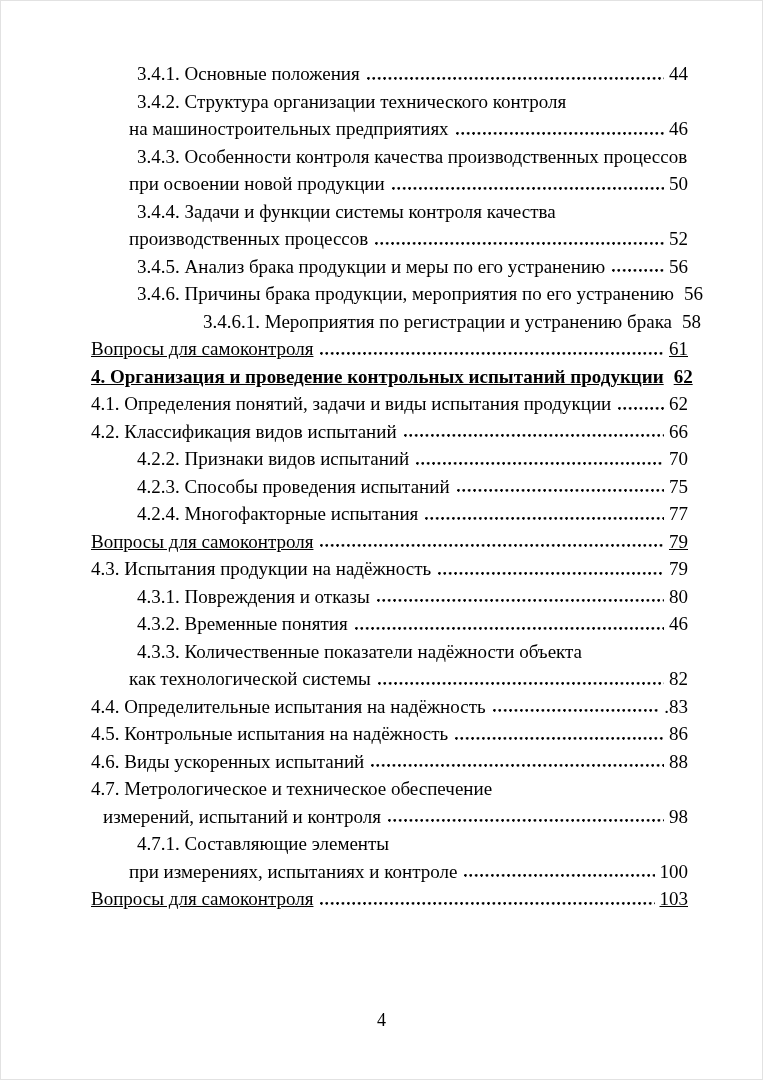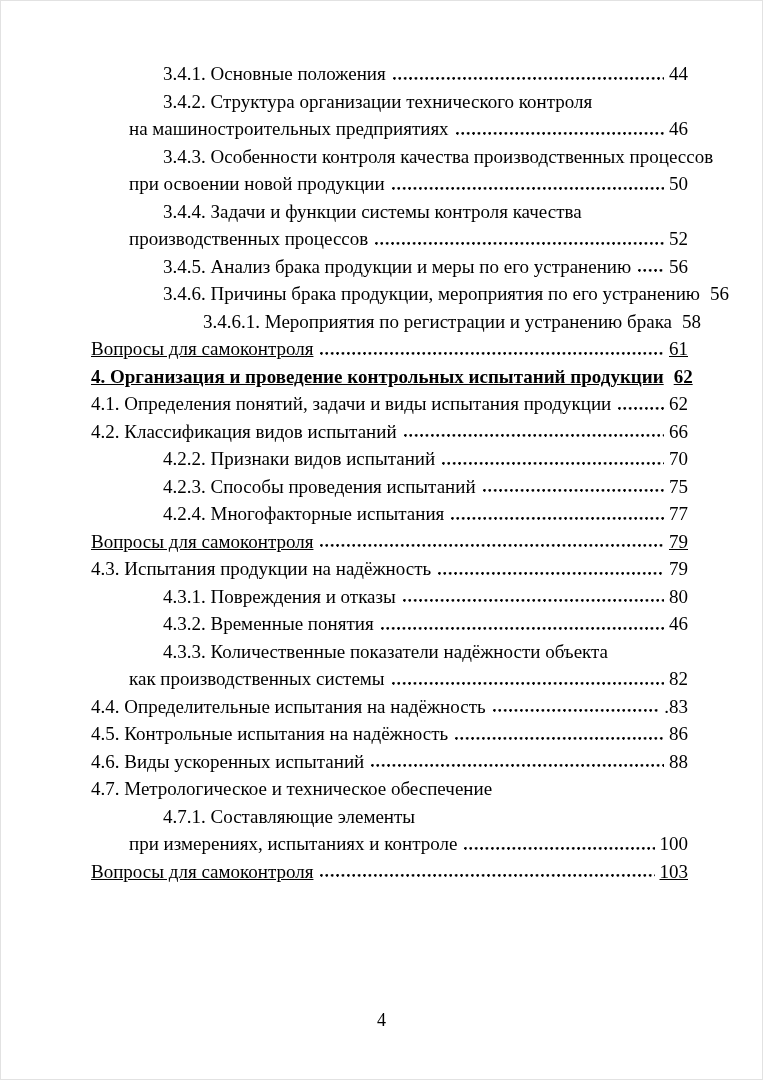--- a/index.html
+++ b/index.html
@@ -41,21 +41,21 @@
     left: 7px; right: 5px; bottom: 8px;
     height: 3px;
     background-image: radial-gradient(circle at 1.4px 1.4px, #000 1.12px, rgba(0,0,0,0) 1.5px);
     background-size: 5.4px 3px;
     background-repeat: repeat-x;
   }
   .pg { flex: 0 0 auto; }
   .lv-top { margin-left: 0; text-decoration: underline; }
   .lv-l1  { }
   .lv-l1c { margin-left: 12px; }
-  .lv-l2  { margin-left: 72px; }
+  .lv-l2  { margin-left: 46px; }
   .lv-l2c { margin-left: 38px; }
   .lv-l3  { margin-left: 112px; }
   .bold { font-weight: bold; }
   .footer {
     position: absolute;
     left: 0; right: 0; top: 1010px;
     text-align: center;
     font-size: 18px;
   }
 </style>
@@ -188,21 +188,21 @@
     <span class="leader"></span>
     <span class="pg">46</span>
   </div>
 
   <div class="row lv-l2">
     <span class="t">4.3.3. Количественные показатели надёжности объекта</span>
 
   </div>
 
   <div class="row lv-l2c">
-    <span class="t">как производственных системы</span>
+    <span class="t">как технологической системы</span>
     <span class="leader"></span>
     <span class="pg">82</span>
   </div>
 
   <div class="row lv-l1">
     <span class="t">4.4. Определительные испытания на надёжность</span>
     <span class="leader"></span>
     <span class="pg">.83</span>
   </div>
 
@@ -216,20 +216,25 @@
     <span class="t">4.6. Виды ускоренных испытаний</span>
     <span class="leader"></span>
     <span class="pg">88</span>
   </div>
 
   <div class="row lv-l1">
     <span class="t">4.7. Метрологическое и техническое обеспечение</span>
 
   </div>
 
+  <div class="row lv-l1c">
+    <span class="t">измерений, испытаний и контроля</span>
+    <span class="leader"></span>
+    <span class="pg">98</span>
+  </div>
 
   <div class="row lv-l2">
     <span class="t">4.7.1. Составляющие элементы</span>
 
   </div>
 
   <div class="row lv-l2c">
     <span class="t">при измерениях, испытаниях и контроле</span>
     <span class="leader"></span>
     <span class="pg">100</span>

